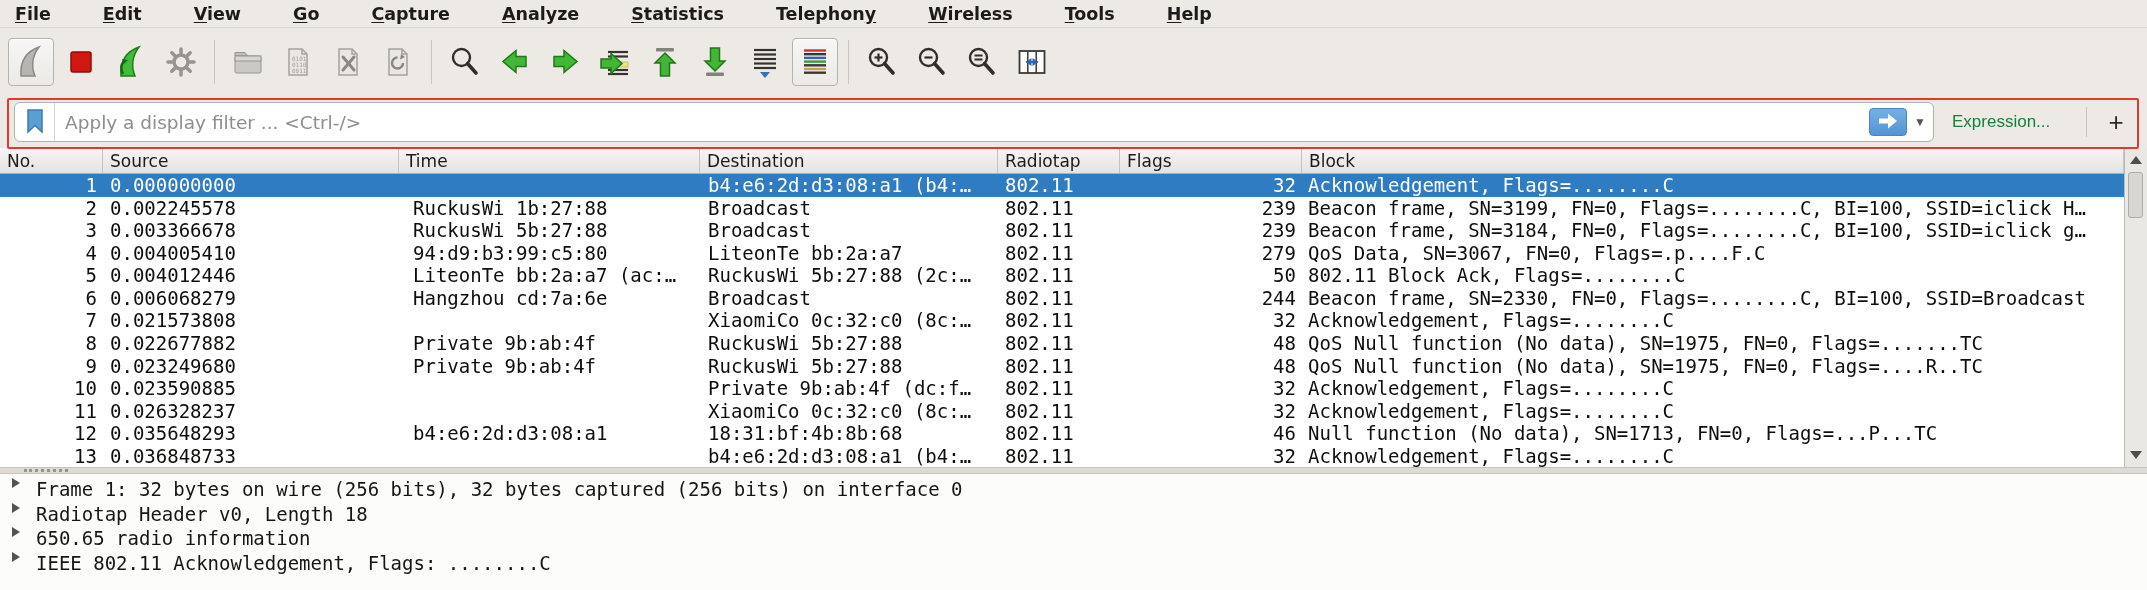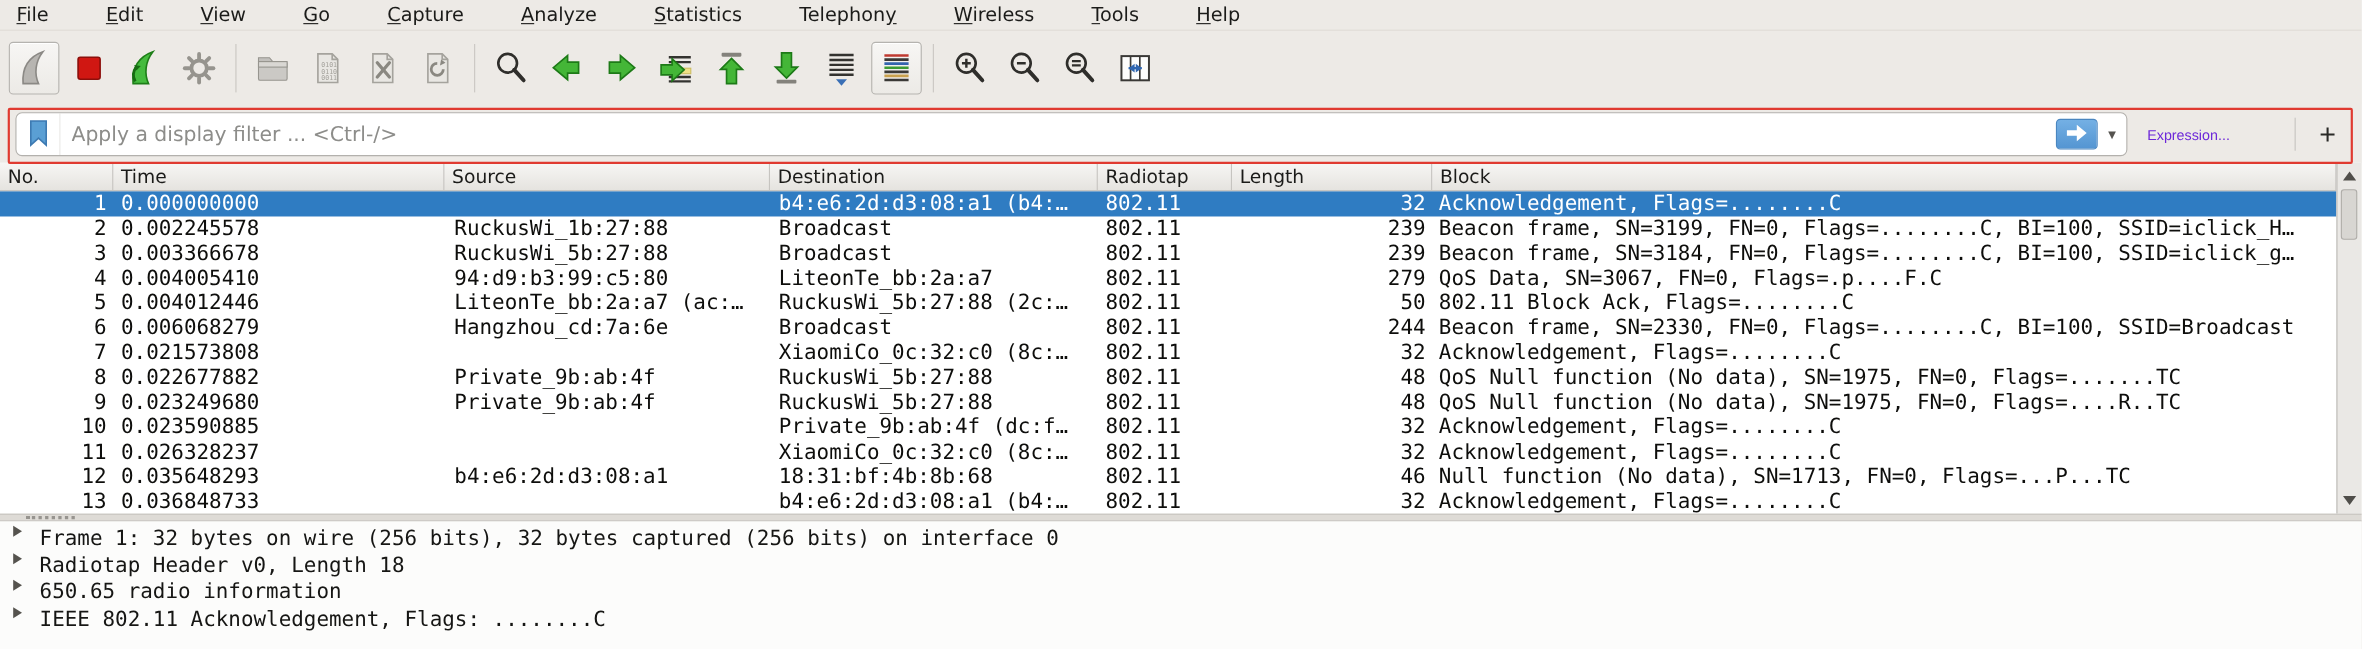--- a/index.html
+++ b/index.html
@@ -4,21 +4,21 @@
 <style>
   html,body{margin:0;padding:0;}
   body{width:2147px;height:590px;overflow:hidden;background:#edeae6;
        font-family:"DejaVu Sans","Liberation Sans",sans-serif;}
   .app{position:relative;width:2147px;height:590px;}
 
   
   .menubar{position:absolute;left:0;top:0;width:2147px;height:28px;
            display:flex;align-items:center;column-gap:52px;padding-left:15px;box-sizing:border-box;
            background:#edeae6;border-bottom:1px solid #ddd9d4;font-size:17.5px;color:#1b1b19;}
-  .menu-item{cursor:default;white-space:nowrap;}
+  .menu-item{cursor:default;white-space:nowrap;font-weight:bold;}
   .menu-item u{text-decoration:underline;text-underline-offset:2px;}
 
   
   .toolbar{position:absolute;left:0;top:28px;width:2147px;height:67px;
            display:flex;align-items:center;padding-left:6px;background:#edeae6;}
   .tb-btn{width:46px;height:48px;display:flex;align-items:center;justify-content:center;
           border:1px solid transparent;border-radius:4px;background:transparent;padding:0;margin:0 2px;}
   .tb-btn.framed{border:1px solid #b5b3af;background:linear-gradient(#f7f6f4,#eceae6);
                  box-shadow:inset 0 1px 0 #fff;}
   .tb-sep{width:1px;height:44px;background:#c9c6c1;margin:0 8px;}
@@ -33,21 +33,21 @@
   .bookmark-btn{width:40px;height:100%;border:none;border-right:1px solid #d7d5d1;background:transparent;
                 display:flex;align-items:center;justify-content:center;padding:0;border-radius:6px 0 0 6px;}
   .filter-input{flex:1;height:100%;border:none;outline:none;background:transparent;
                 font-size:18.5px;color:#1b1b19;padding:0 10px;font-family:"DejaVu Sans","Liberation Sans",sans-serif;}
   .filter-input::placeholder{color:#8d8d8a;opacity:1;}
   .apply-btn{width:38px;height:28px;border:1px solid #4a86c0;border-radius:4px;
              background:linear-gradient(#74b0e4,#5495d2);display:flex;align-items:center;justify-content:center;
              margin-right:4px;padding:0;}
   .caret-btn{width:22px;height:100%;border:none;background:transparent;color:#55534f;font-size:12px;padding:0 4px 0 0;}
   .expression-btn{position:absolute;left:1942px;top:7px;height:40px;border:none;background:transparent;
-                  font-size:13px;color:#6d28d9;padding:0 10px;white-space:nowrap;}
+                  font-size:17px;color:#15803d;padding:0 10px;white-space:nowrap;}
   .filter-vsep{position:absolute;left:2086px;top:12px;width:1px;height:30px;background:#c5c3bf;}
   .add-btn{position:absolute;left:2096px;top:7px;width:40px;height:40px;border:none;background:transparent;
            font-size:26px;color:#2a2a27;}
   .red-annotation{position:absolute;left:7px;top:98px;width:2132px;height:51px;
                   border:2px solid #e03a30;border-radius:2px;pointer-events:none;z-index:50;box-sizing:border-box;}
 
   
   .packet-list{position:absolute;left:0;top:148px;width:2147px;height:319px;background:#ffffff;}
   .plist-header{position:absolute;left:0;top:0;width:2124px;height:26px;display:flex;
                 background:linear-gradient(#f7f6f4,#e5e3df);border-bottom:1px solid #b2b0ac;
@@ -341,25 +341,25 @@
       </button>
     </div>
     <button class="expression-btn">Expression...</button>
     <div class="filter-vsep"></div>
     <button class="add-btn">+</button>
   </div>
 
   <div class="packet-list">
     <div class="plist-header" id="plist-header">
         <div class="col" style="width: 103px;">No.</div>
+        <div class="col" style="width: 296px;">Source</div>
         <div class="col" style="width: 301px;">Time</div>
-        <div class="col" style="width: 296px;">Source</div>
         <div class="col" style="width: 298px;">Destination</div>
         <div class="col" style="width: 122px;">Radiotap</div>
-        <div class="col" style="width: 182px;">Length</div>
+        <div class="col" style="width: 182px;">Flags</div>
         <div class="col" style="width: 822px;">Block</div>
       </div>
     <div class="plist-rows" id="plist-rows">
         <div class="prow selected"><span class="pcell pc-right" style="width: 103px; padding-right: 6px; box-sizing: border-box;">1</span><span class="pcell" style="width: 301px; padding-left: 7px; box-sizing: border-box;">0.000000000</span><span class="pcell" style="width: 296px; padding-left: 9px; box-sizing: border-box;"></span><span class="pcell" style="width: 298px; padding-left: 8px; box-sizing: border-box;">b4:e6:2d:d3:08:a1 (b4:…</span><span class="pcell" style="width: 122px; padding-left: 7px; box-sizing: border-box;">802.11</span><span class="pcell pc-right" style="width: 182px; padding-right: 6px; box-sizing: border-box;">32</span><span class="pcell" style="width: 822px; padding-left: 6px; box-sizing: border-box;">Acknowledgement, Flags=........C</span></div>
         <div class="prow"><span class="pcell pc-right" style="width: 103px; padding-right: 6px; box-sizing: border-box;">2</span><span class="pcell" style="width: 301px; padding-left: 7px; box-sizing: border-box;">0.002245578</span><span class="pcell" style="width: 296px; padding-left: 9px; box-sizing: border-box;">RuckusWi_1b:27:88</span><span class="pcell" style="width: 298px; padding-left: 8px; box-sizing: border-box;">Broadcast</span><span class="pcell" style="width: 122px; padding-left: 7px; box-sizing: border-box;">802.11</span><span class="pcell pc-right" style="width: 182px; padding-right: 6px; box-sizing: border-box;">239</span><span class="pcell" style="width: 822px; padding-left: 6px; box-sizing: border-box;">Beacon frame, SN=3199, FN=0, Flags=........C, BI=100, SSID=iclick_H…</span></div>
         <div class="prow"><span class="pcell pc-right" style="width: 103px; padding-right: 6px; box-sizing: border-box;">3</span><span class="pcell" style="width: 301px; padding-left: 7px; box-sizing: border-box;">0.003366678</span><span class="pcell" style="width: 296px; padding-left: 9px; box-sizing: border-box;">RuckusWi_5b:27:88</span><span class="pcell" style="width: 298px; padding-left: 8px; box-sizing: border-box;">Broadcast</span><span class="pcell" style="width: 122px; padding-left: 7px; box-sizing: border-box;">802.11</span><span class="pcell pc-right" style="width: 182px; padding-right: 6px; box-sizing: border-box;">239</span><span class="pcell" style="width: 822px; padding-left: 6px; box-sizing: border-box;">Beacon frame, SN=3184, FN=0, Flags=........C, BI=100, SSID=iclick_g…</span></div>
         <div class="prow"><span class="pcell pc-right" style="width: 103px; padding-right: 6px; box-sizing: border-box;">4</span><span class="pcell" style="width: 301px; padding-left: 7px; box-sizing: border-box;">0.004005410</span><span class="pcell" style="width: 296px; padding-left: 9px; box-sizing: border-box;">94:d9:b3:99:c5:80</span><span class="pcell" style="width: 298px; padding-left: 8px; box-sizing: border-box;">LiteonTe_bb:2a:a7</span><span class="pcell" style="width: 122px; padding-left: 7px; box-sizing: border-box;">802.11</span><span class="pcell pc-right" style="width: 182px; padding-right: 6px; box-sizing: border-box;">279</span><span class="pcell" style="width: 822px; padding-left: 6px; box-sizing: border-box;">QoS Data, SN=3067, FN=0, Flags=.p....F.C</span></div>
         <div class="prow"><span class="pcell pc-right" style="width: 103px; padding-right: 6px; box-sizing: border-box;">5</span><span class="pcell" style="width: 301px; padding-left: 7px; box-sizing: border-box;">0.004012446</span><span class="pcell" style="width: 296px; padding-left: 9px; box-sizing: border-box;">LiteonTe_bb:2a:a7 (ac:…</span><span class="pcell" style="width: 298px; padding-left: 8px; box-sizing: border-box;">RuckusWi_5b:27:88 (2c:…</span><span class="pcell" style="width: 122px; padding-left: 7px; box-sizing: border-box;">802.11</span><span class="pcell pc-right" style="width: 182px; padding-right: 6px; box-sizing: border-box;">50</span><span class="pcell" style="width: 822px; padding-left: 6px; box-sizing: border-box;">802.11 Block Ack, Flags=........C</span></div>
         <div class="prow"><span class="pcell pc-right" style="width: 103px; padding-right: 6px; box-sizing: border-box;">6</span><span class="pcell" style="width: 301px; padding-left: 7px; box-sizing: border-box;">0.006068279</span><span class="pcell" style="width: 296px; padding-left: 9px; box-sizing: border-box;">Hangzhou_cd:7a:6e</span><span class="pcell" style="width: 298px; padding-left: 8px; box-sizing: border-box;">Broadcast</span><span class="pcell" style="width: 122px; padding-left: 7px; box-sizing: border-box;">802.11</span><span class="pcell pc-right" style="width: 182px; padding-right: 6px; box-sizing: border-box;">244</span><span class="pcell" style="width: 822px; padding-left: 6px; box-sizing: border-box;">Beacon frame, SN=2330, FN=0, Flags=........C, BI=100, SSID=Broadcast</span></div>
         <div class="prow"><span class="pcell pc-right" style="width: 103px; padding-right: 6px; box-sizing: border-box;">7</span><span class="pcell" style="width: 301px; padding-left: 7px; box-sizing: border-box;">0.021573808</span><span class="pcell" style="width: 296px; padding-left: 9px; box-sizing: border-box;"></span><span class="pcell" style="width: 298px; padding-left: 8px; box-sizing: border-box;">XiaomiCo_0c:32:c0 (8c:…</span><span class="pcell" style="width: 122px; padding-left: 7px; box-sizing: border-box;">802.11</span><span class="pcell pc-right" style="width: 182px; padding-right: 6px; box-sizing: border-box;">32</span><span class="pcell" style="width: 822px; padding-left: 6px; box-sizing: border-box;">Acknowledgement, Flags=........C</span></div>

